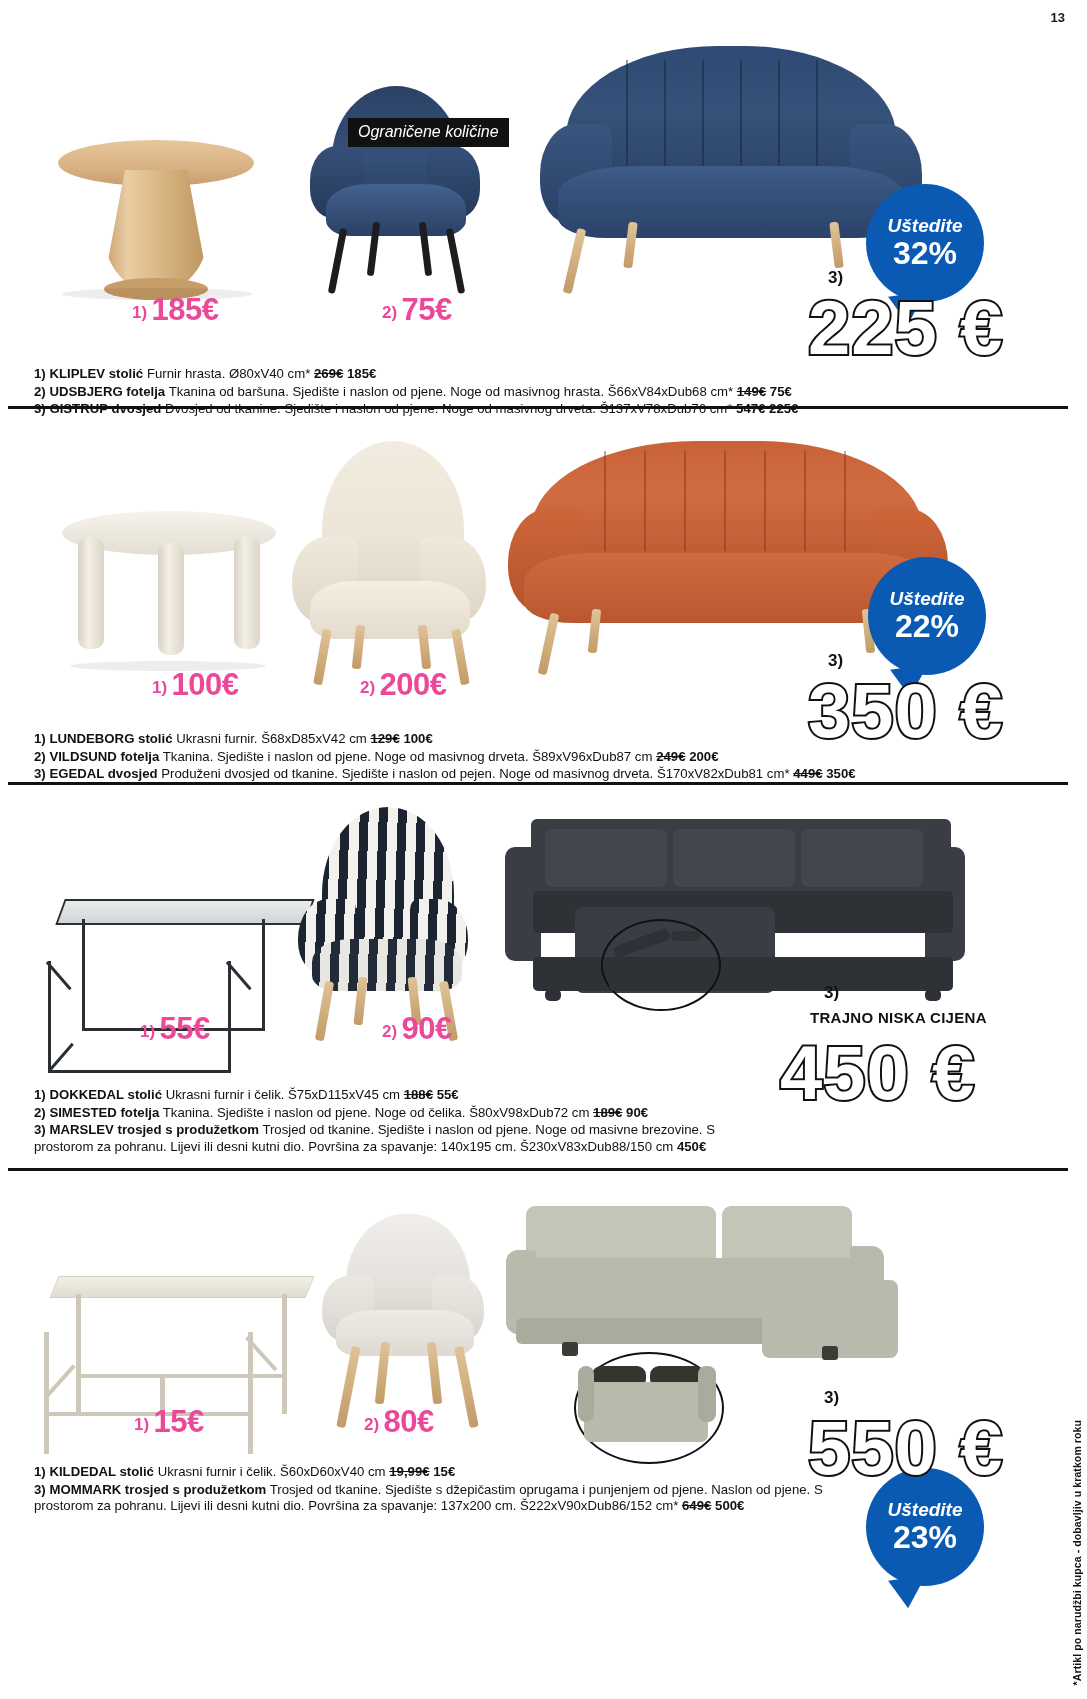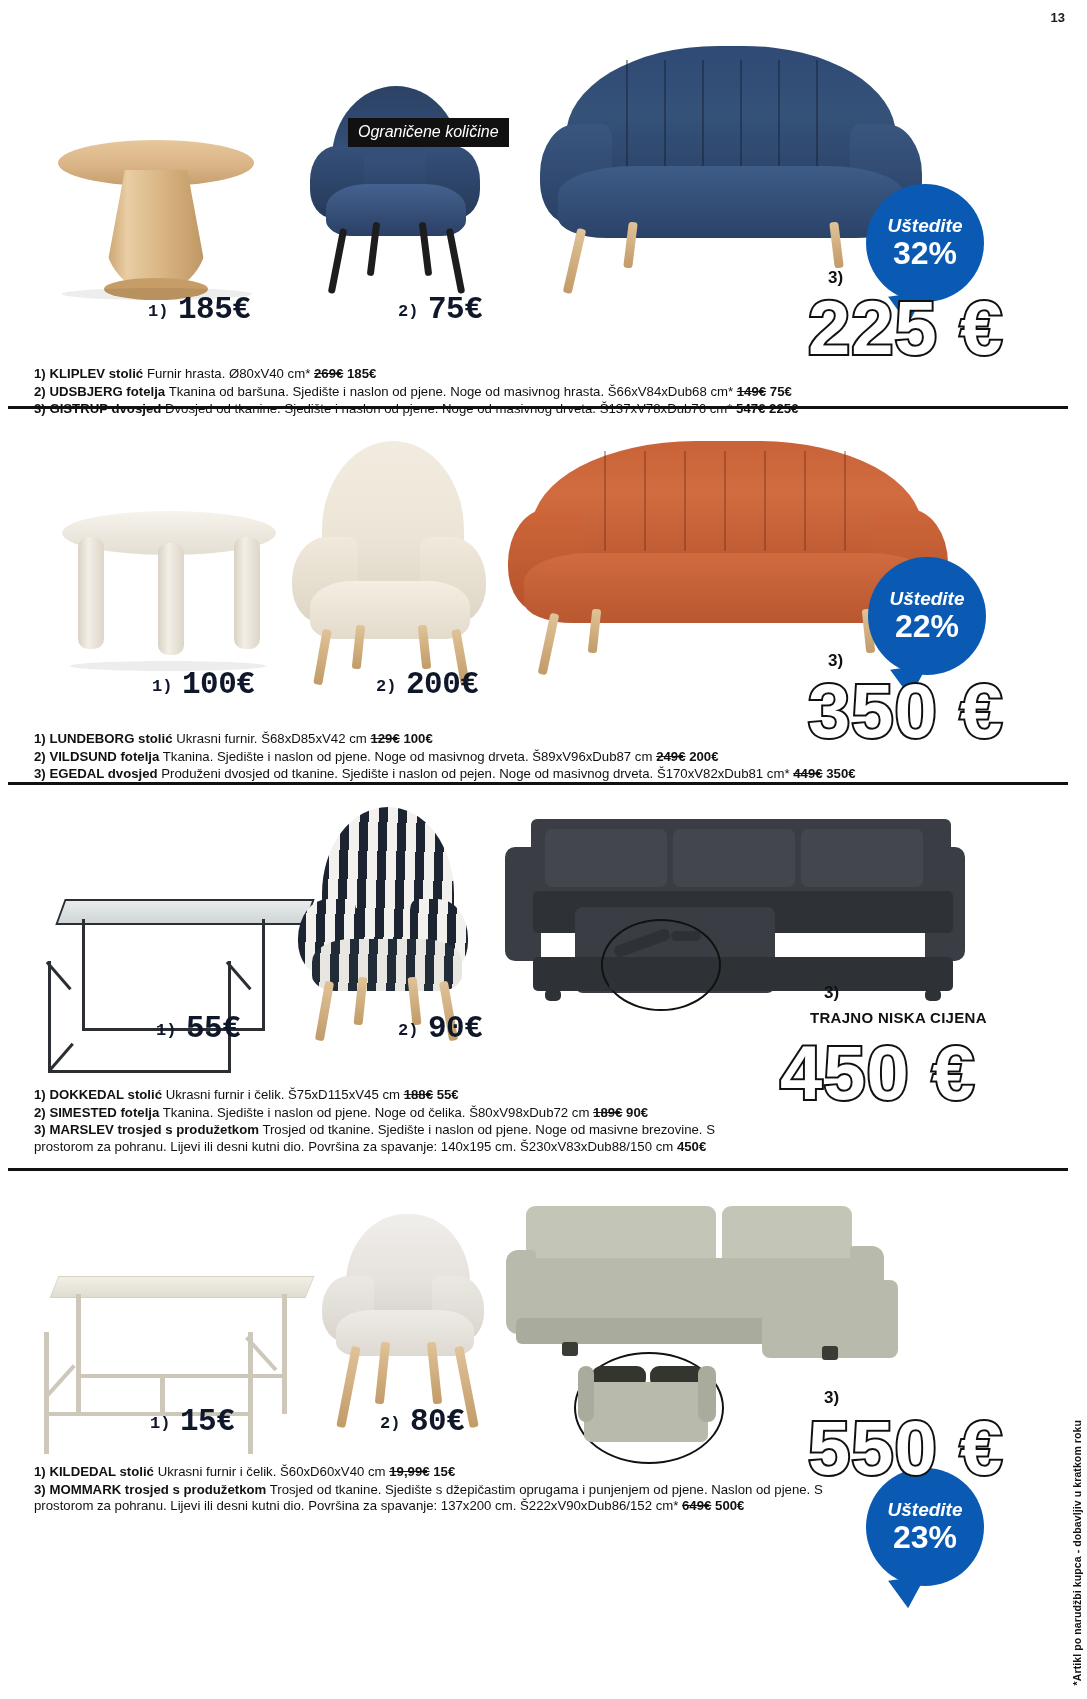--- a/index.html
+++ b/index.html
@@ -36,24 +36,23 @@
     position: absolute; left: 8px; width: 1060px; height: 3px;
     background: #111;
   }
   .d1 { top: 406px; }
   .d2 { top: 782px; }
   .d3 { top: 1168px; }
 
   
   .price-tag {
     position: absolute;
-    font-weight: 800; color: #0f172a;
+    font-weight: 800; color: #ec4899;
     white-space: nowrap;
-    font-family: Liberation Mono, monospace;
-    margin-left: 16px;
+    font-family: Liberation Sans, sans-serif;
   }
   .price-tag .idx { font-size: 17px; font-weight: 800; vertical-align: 2px; }
   .price-tag .amt { font-size: 31px; font-weight: 800; letter-spacing: -.5px; }
 
   
   .hero-price {
     position: absolute;
     font-size: 76px; font-weight: 800; letter-spacing: 1px;
     color: #ffffff;
     -webkit-text-stroke: 4px #111;
@@ -462,21 +461,21 @@
       <div class="leg-wood" style="left:82px; top:168px; height:44px; transform:rotate(6deg);"></div>
       <div class="leg-wood" style="left:356px; top:168px; height:44px; transform:rotate(-6deg);"></div>
     </div>
 
     <div class="badge" style="left:868px; top:146px;">
       <div class="bt">Uštedite</div>
       <div class="bp">22%</div>
       <div class="tail"></div>
     </div>
 
-    <div class="price-tag" style="left:136px; top:256px;">
+    <div class="price-tag" style="left:152px; top:256px;">
       <span class="idx">1)</span>
       <span class="amt">100€</span>
     </div>
     <div class="price-tag" style="left:360px; top:256px;">
       <span class="idx">2)</span>
       <span class="amt">200€</span>
     </div>
     <div class="hero-index" style="left:828px; top:240px;">3)</div>
     <div class="hero-price" style="left:808px; top:256px;">350 €</div>
 

